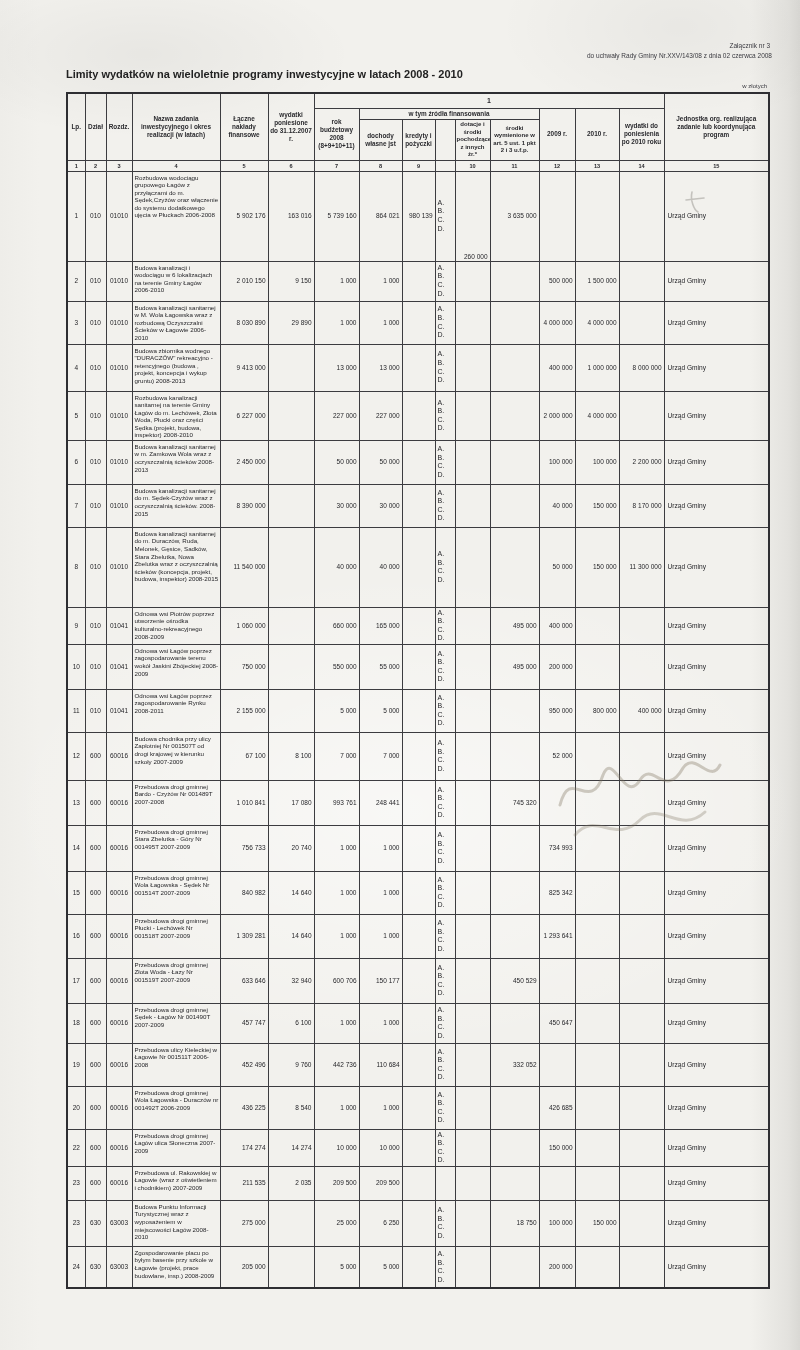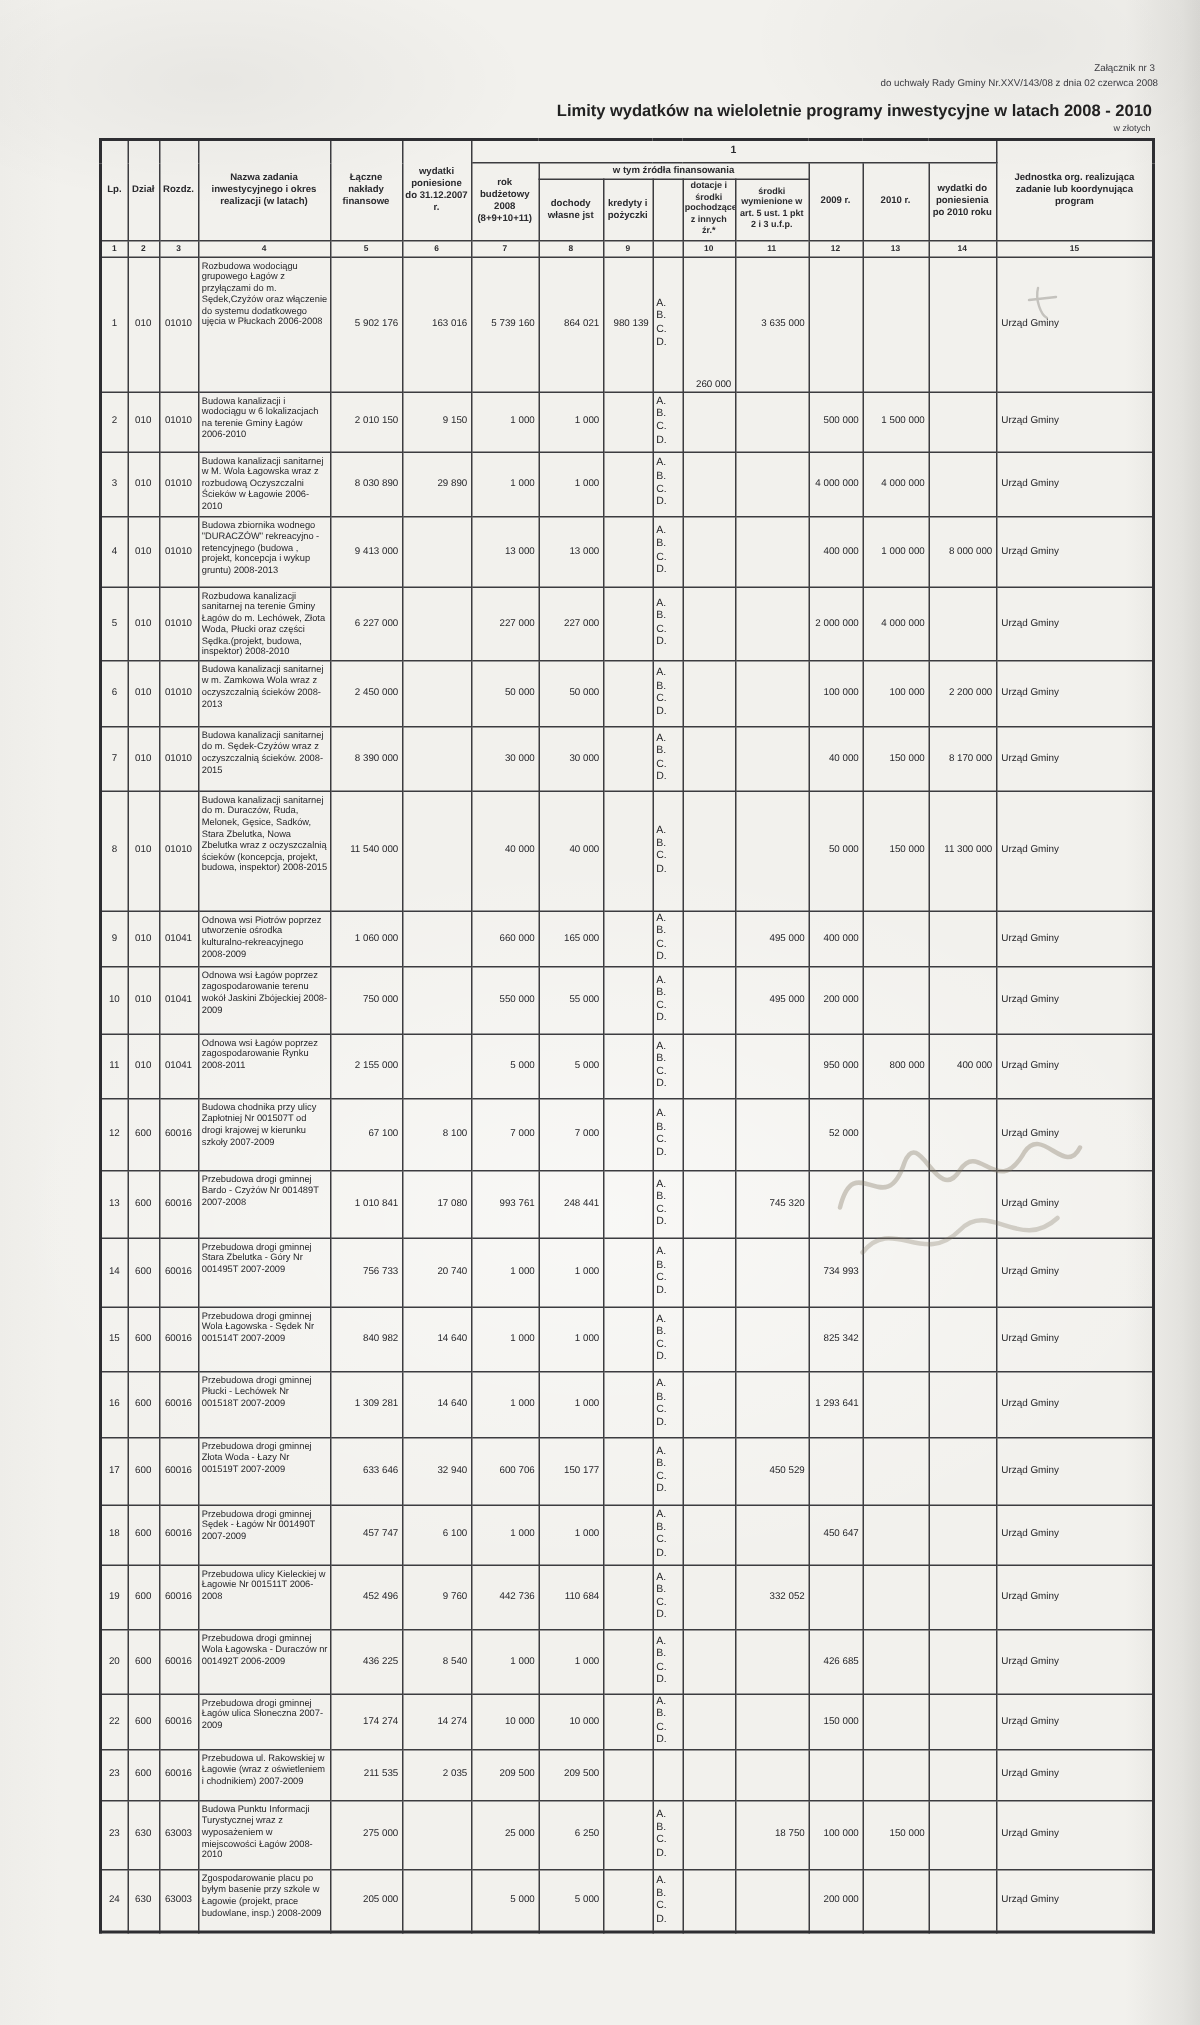--- a/index.html
+++ b/index.html
@@ -8,21 +8,21 @@
     background:
       radial-gradient(ellipse 300px 120px at 18% 4%, rgba(0,0,0,0.045), transparent 70%),
       radial-gradient(ellipse 260px 140px at 85% 2%, rgba(0,0,0,0.04), transparent 70%),
       radial-gradient(ellipse 500px 300px at 50% 60%, rgba(255,255,255,0.5), transparent 80%),
       linear-gradient(to right, #eeede9 0px, #f2f1ed 40px, #f2f1ed 750px, #e3e2de 788px, #d9d8d4 800px),
       #f1f0ec;}
   .note{position:absolute;font-size:6.5px;color:#3a3a40;}
   #att1{top:42px;right:30px;}
   #att2{top:52px;right:28px;}
   #zloty{top:83px;right:33px;font-size:6px;}
-  #title{position:absolute;top:68px;left:66px;width:702px;text-align:right;font-size:11px;font-weight:bold;color:#222;}
+  #title{position:absolute;top:68px;left:66px;width:702px;text-align:left;font-size:11px;font-weight:bold;color:#222;}
   table{position:absolute;left:66px;top:92px;width:702px;border-collapse:collapse;table-layout:fixed;}
   td,th{border:1px solid #3c3c40;padding:0;font-weight:normal;overflow:hidden;}
   table{border:2px solid #2e2e32;}
   thead th{font-size:6.4px;font-weight:bold;text-align:center;vertical-align:middle;line-height:1.25;padding:1px;color:#2a2a2e;}
   th.tiny{font-size:6px;}
   .band1{font-size:7px;height:12px;}
   .numrow td{font-size:5.6px;text-align:center;height:10px;line-height:10px;color:#2a2a2e;font-weight:bold;}
   tbody td{font-size:6.5px;vertical-align:middle;line-height:1.2;}
   tbody td[data-field="lp"],tbody td[data-field="dzial"],tbody td[data-field="rozdz"]{text-align:center;}
   tbody td[data-field="name"]{vertical-align:top;text-align:left;padding:2px 1px 1px 2px;font-size:6.2px;line-height:1.22;}

